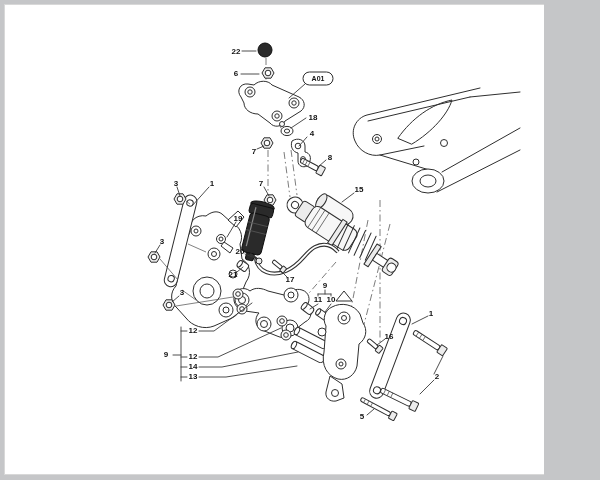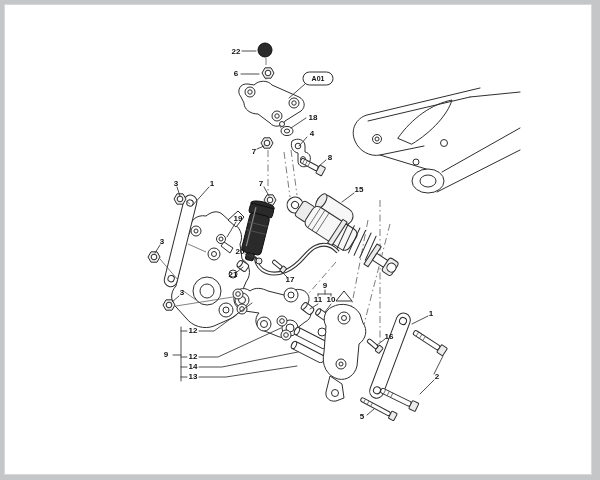--- a/index.html
+++ b/index.html
@@ -1,16 +1,16 @@
 <!DOCTYPE html>
 <html><head>
 <meta charset="utf-8">
 <style>
   html,body{margin:0;padding:0;background:#c5c6c8;}
-  #stage{position:relative;width:600px;height:480px;background:#c5c6c8;overflow:hidden;
+  #stage{position:relative;width:544px;height:480px;background:#c5c6c8;overflow:hidden;
          font-family:"Liberation Sans",sans-serif;}
   #canvas{position:absolute;left:4px;top:4px;width:588px;height:471px;background:#ffffff;
           border:1px solid #d8d8d8;box-sizing:border-box;}
   #diagram-svg{position:absolute;left:0;top:0;}
   #badge{position:absolute;left:498px;top:18px;width:88px;height:64px;box-sizing:border-box;
          border:3px solid #a6832b;border-radius:4px;background:#29abe2;
          display:flex;align-items:center;justify-content:center;
          color:#ffffff;font-size:40px;font-weight:400;letter-spacing:1px;}
   
   .ln{fill:none;stroke:#2e2e2e;stroke-width:1;stroke-linecap:round;stroke-linejoin:round;}

